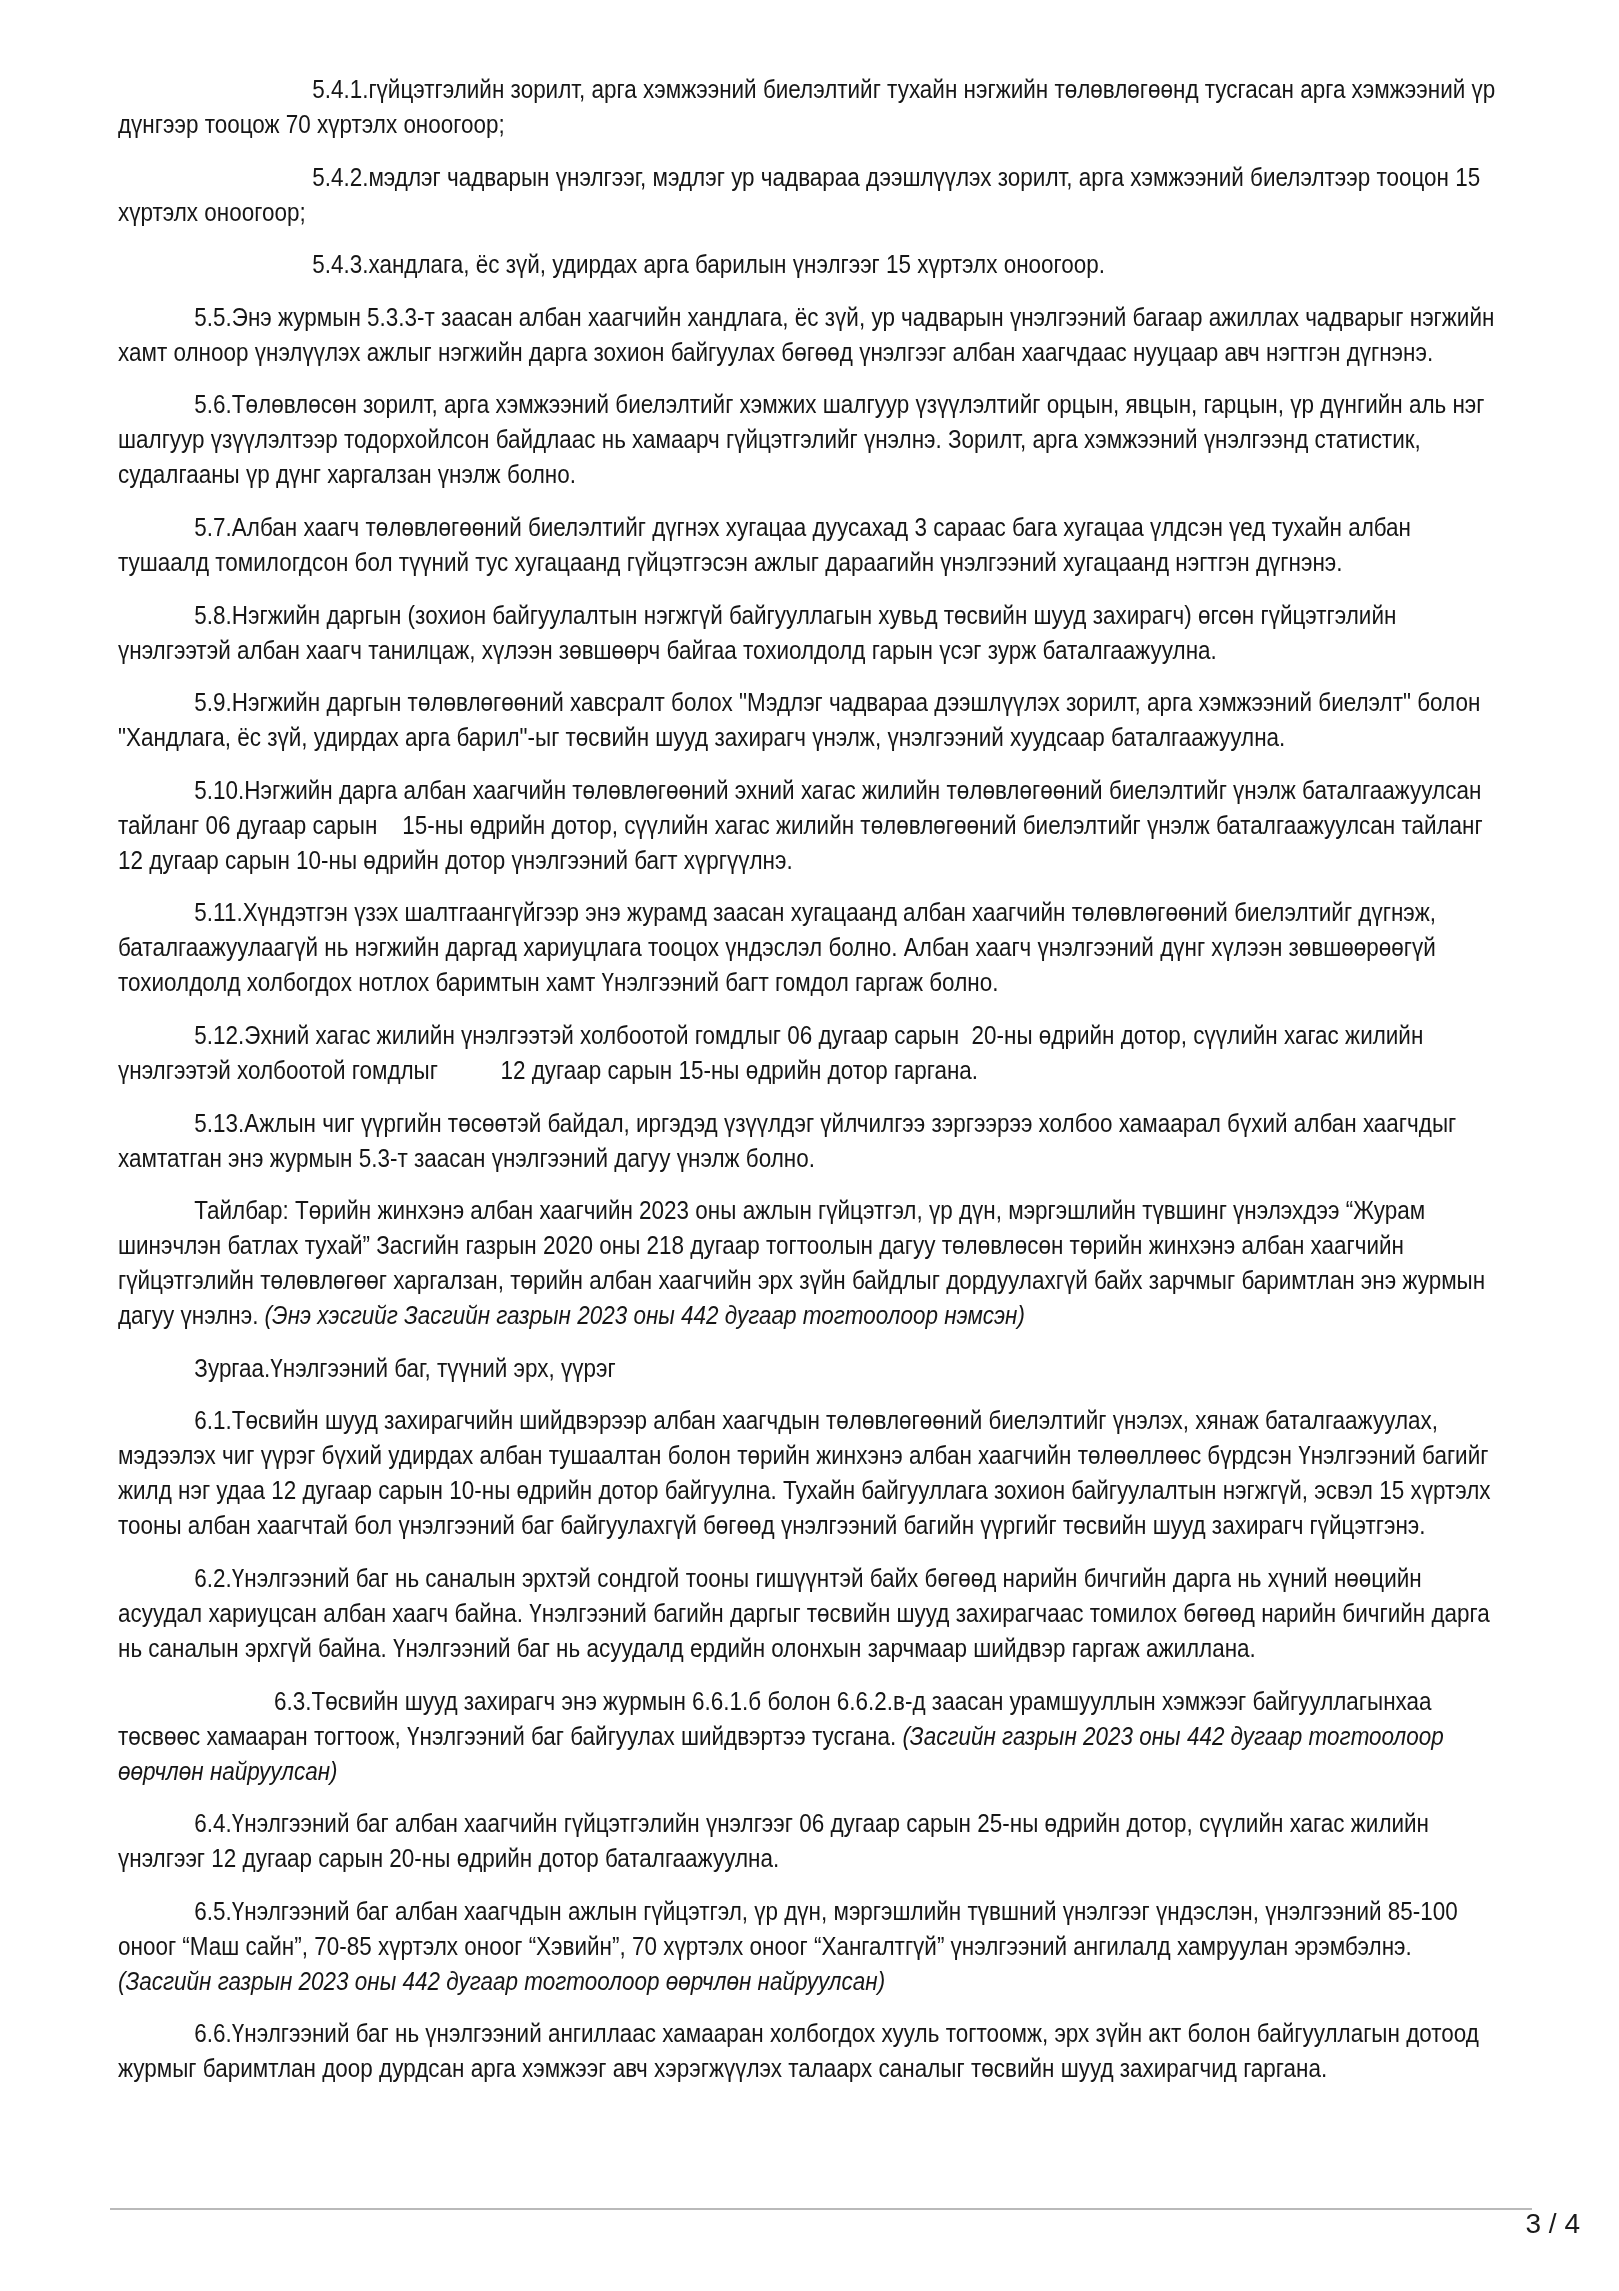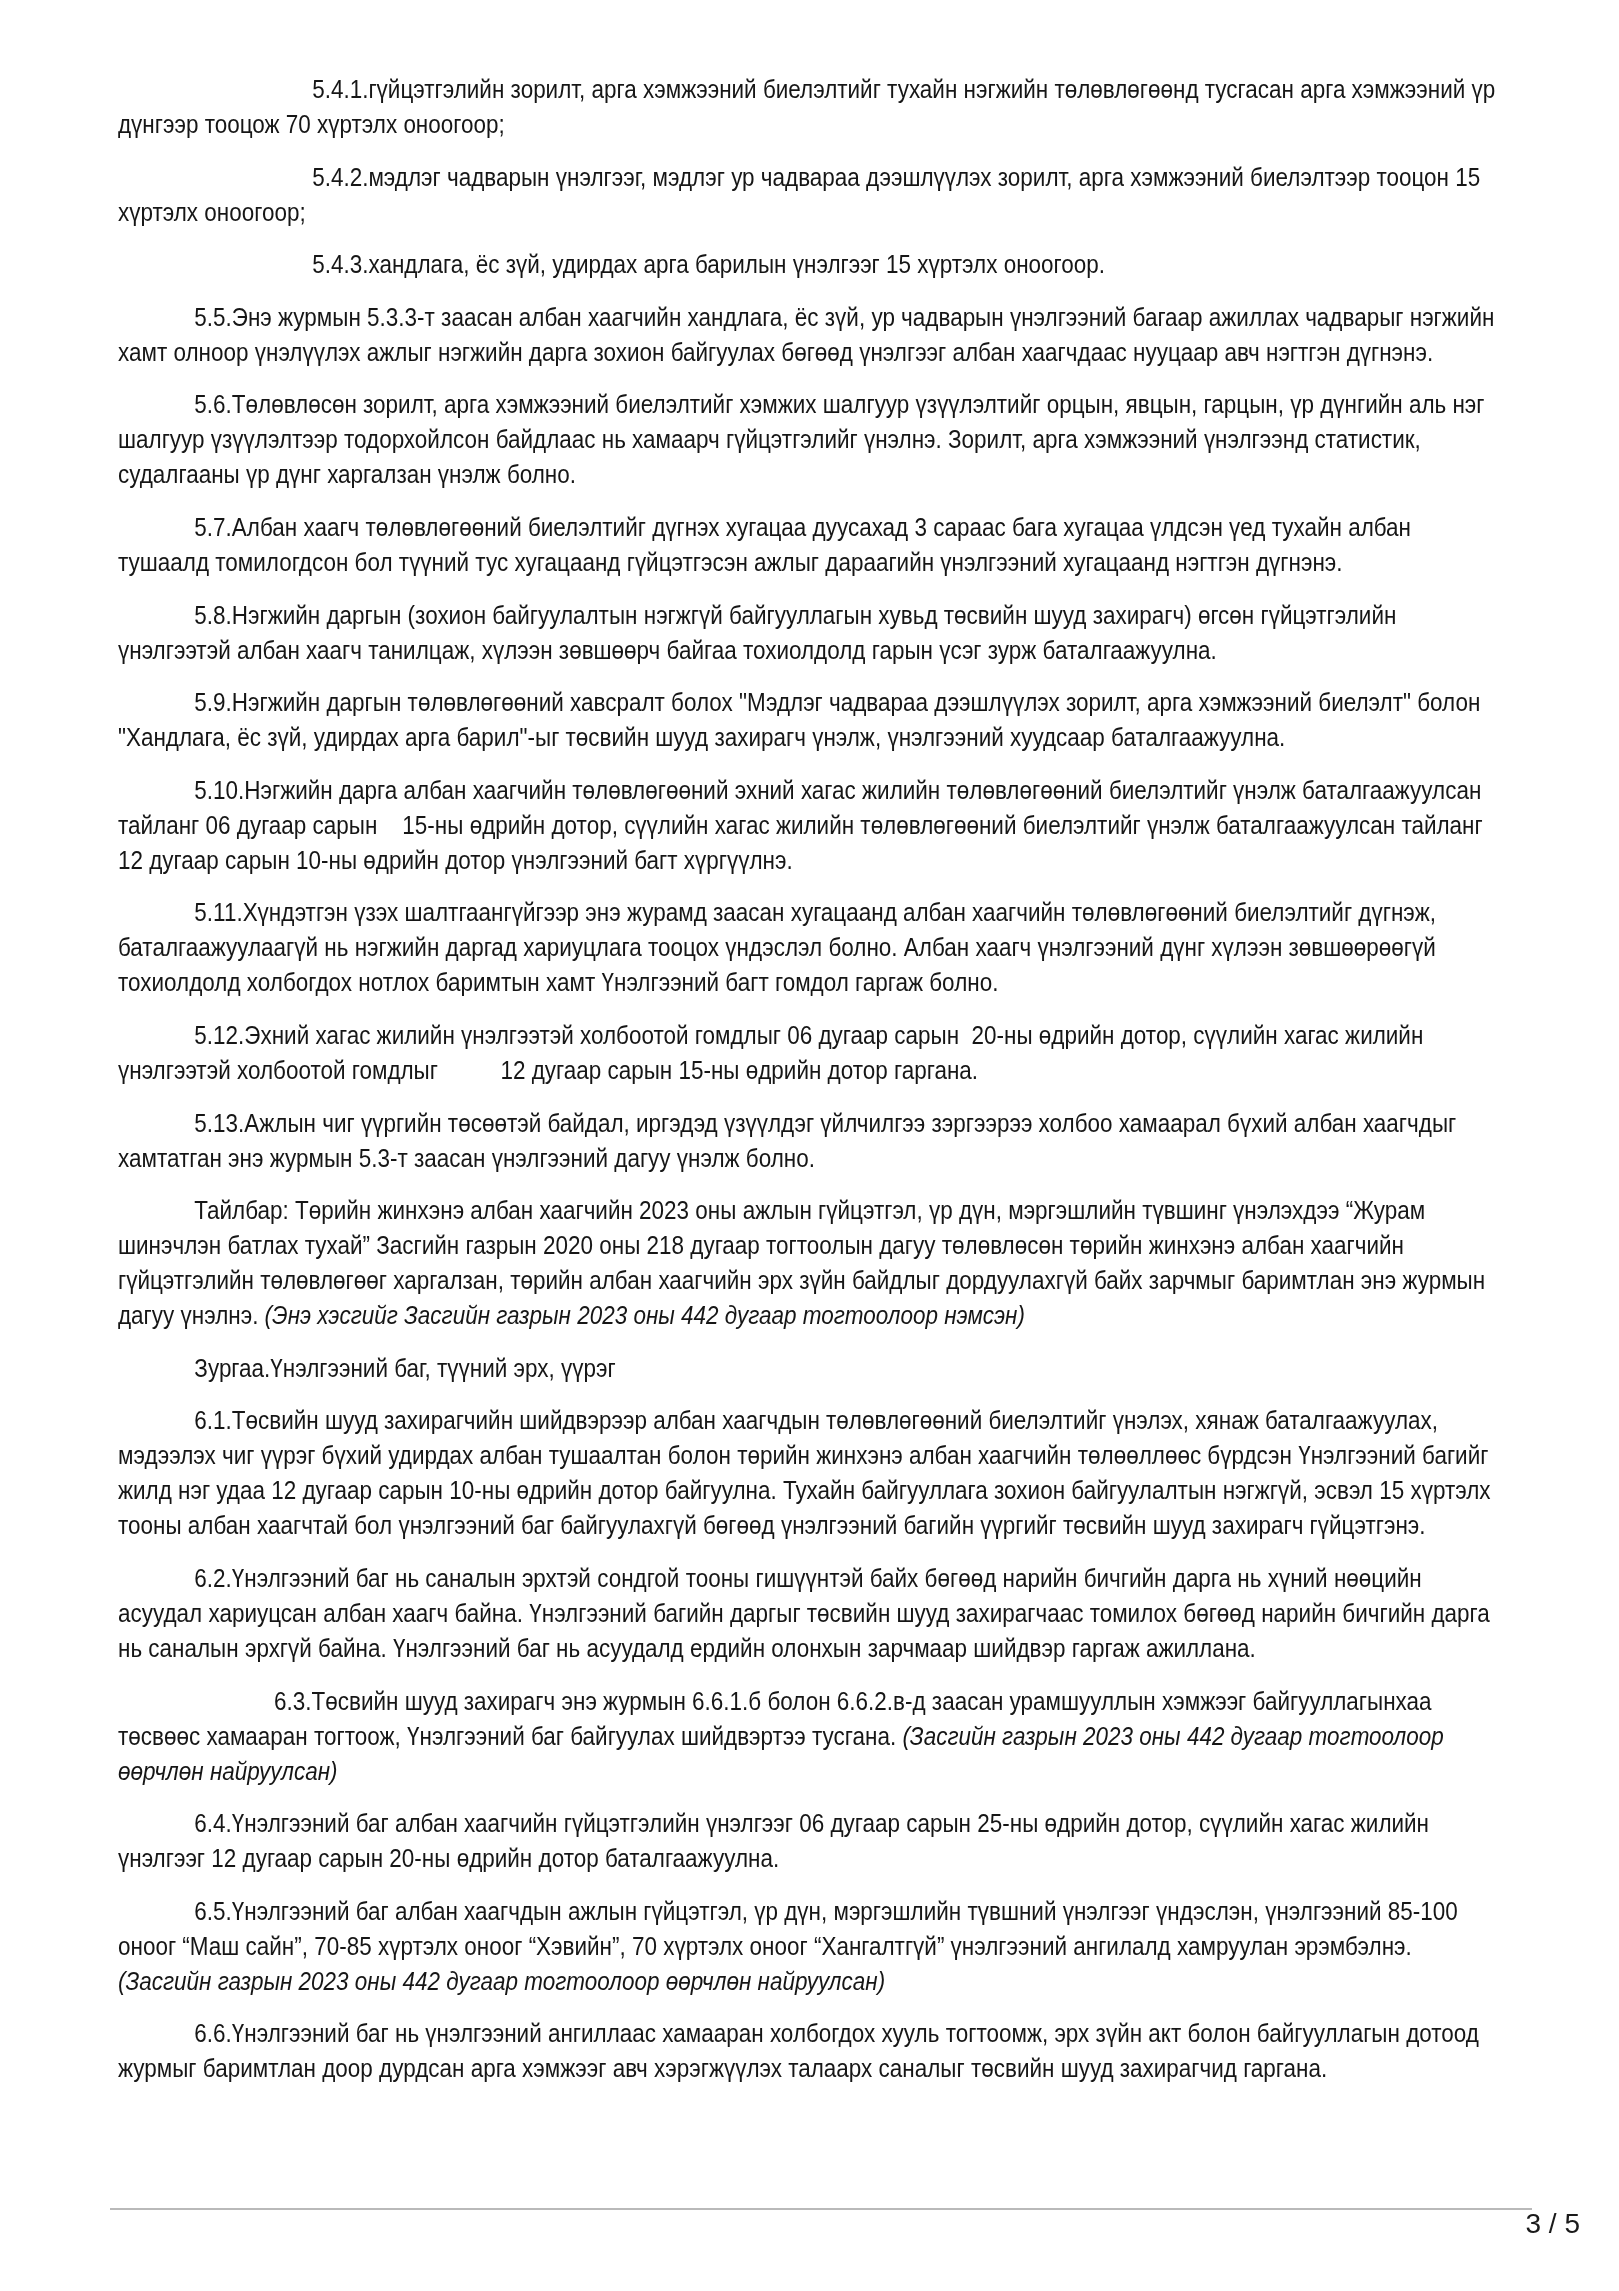--- a/index.html
+++ b/index.html
@@ -95,15 +95,15 @@
 
     <p class="para"><span>6.4.Үнэлгээний баг албан хаагчийн гүйцэтгэлийн үнэлгээг 06 дугаар сарын 25-ны өдрийн дотор, сүүлийн хагас жилийн үнэлгээг 12 дугаар сарын 20-ны өдрийн дотор баталгаажуулна.</span></p>
 
     <p class="para"><span>6.5.Үнэлгээний баг албан хаагчдын ажлын гүйцэтгэл, үр дүн, мэргэшлийн түвшний үнэлгээг үндэслэн, үнэлгээний 85-100 оноог “Маш сайн”, 70-85 хүртэлх оноог “Хэвийн”, 70 хүртэлх оноог “Хангалтгүй” үнэлгээний ангилалд хамруулан эрэмбэлнэ. </span><span class="italic">(Засгийн газрын 2023 оны 442 дугаар тогтоолоор өөрчлөн найруулсан)</span></p>
 
     <p class="para"><span>6.6.Үнэлгээний баг нь үнэлгээний ангиллаас хамааран холбогдох хууль тогтоомж, эрх зүйн акт болон байгууллагын дотоод журмыг баримтлан доор дурдсан арга хэмжээг авч хэрэгжүүлэх талаарх саналыг төсвийн шууд захирагчид гаргана.</span></p>
 
   </div>
 
   <div class="footer-rule"></div>
-  <div class="page-number">3 / 5</div>
+  <div class="page-number">3 / 4</div>
 </div>
 
 
 </body></html>

